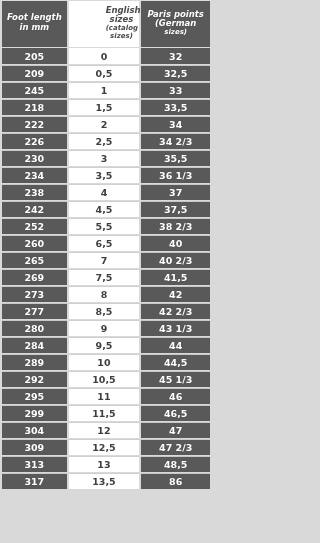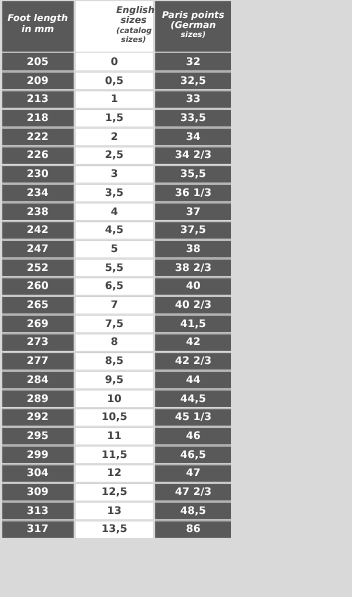--- a/index.html
+++ b/index.html
@@ -109,21 +109,21 @@
           <td class="dark">205</td>
           <td class="light">0</td>
           <td class="dark">32</td>
         </tr>
         <tr>
           <td class="dark">209</td>
           <td class="light">0,5</td>
           <td class="dark">32,5</td>
         </tr>
         <tr>
-          <td class="dark">213</td>
+          <td class="dark">245</td>
           <td class="light">1</td>
           <td class="dark">33</td>
         </tr>
         <tr>
           <td class="dark">218</td>
           <td class="light">1,5</td>
           <td class="dark">33,5</td>
         </tr>
         <tr>
           <td class="dark">222</td>
@@ -149,25 +149,20 @@
           <td class="dark">238</td>
           <td class="light">4</td>
           <td class="dark">37</td>
         </tr>
         <tr>
           <td class="dark">242</td>
           <td class="light">4,5</td>
           <td class="dark">37,5</td>
         </tr>
         <tr>
-          <td class="dark">247</td>
-          <td class="light">5</td>
-          <td class="dark">38</td>
-        </tr>
-        <tr>
           <td class="dark">252</td>
           <td class="light">5,5</td>
           <td class="dark">38 2/3</td>
         </tr>
         <tr>
           <td class="dark">260</td>
           <td class="light">6,5</td>
           <td class="dark">40</td>
         </tr>
         <tr>
@@ -184,20 +179,25 @@
           <td class="dark">273</td>
           <td class="light">8</td>
           <td class="dark">42</td>
         </tr>
         <tr>
           <td class="dark">277</td>
           <td class="light">8,5</td>
           <td class="dark">42 2/3</td>
         </tr>
         <tr>
+          <td class="dark">280</td>
+          <td class="light">9</td>
+          <td class="dark">43 1/3</td>
+        </tr>
+        <tr>
           <td class="dark">284</td>
           <td class="light">9,5</td>
           <td class="dark">44</td>
         </tr>
         <tr>
           <td class="dark">289</td>
           <td class="light">10</td>
           <td class="dark">44,5</td>
         </tr>
         <tr>

